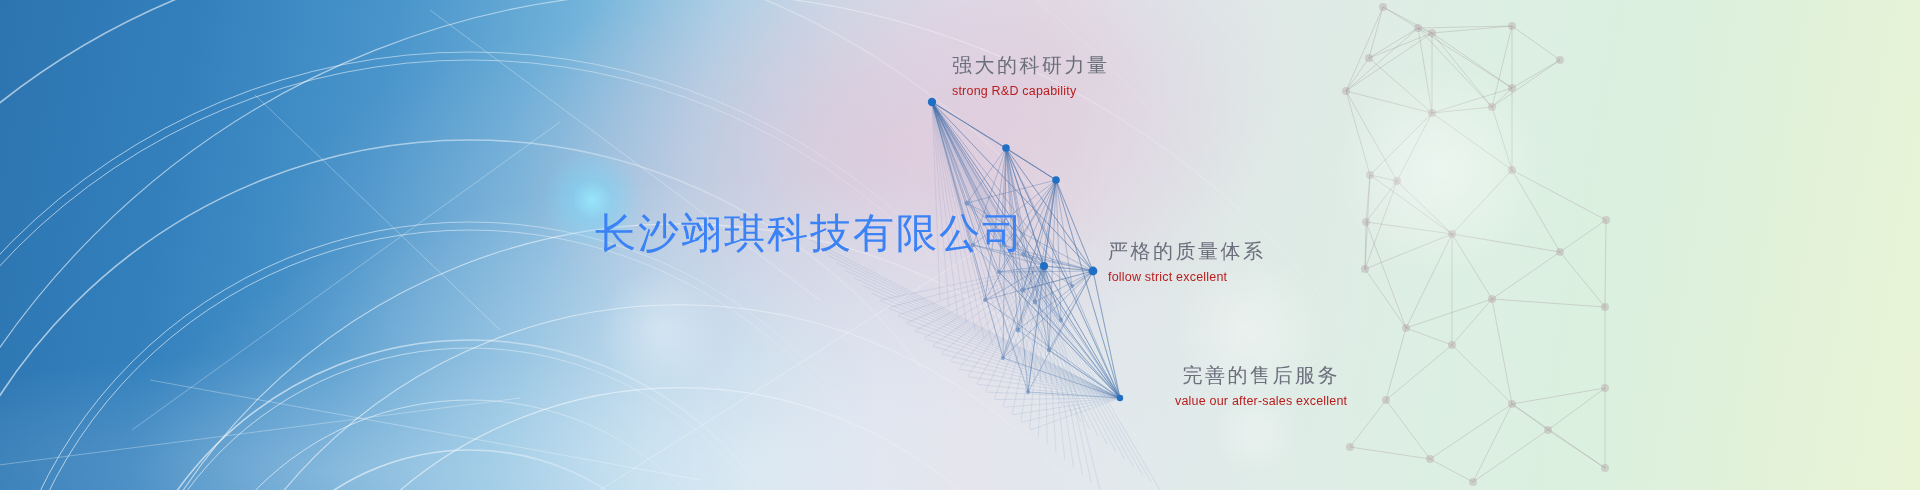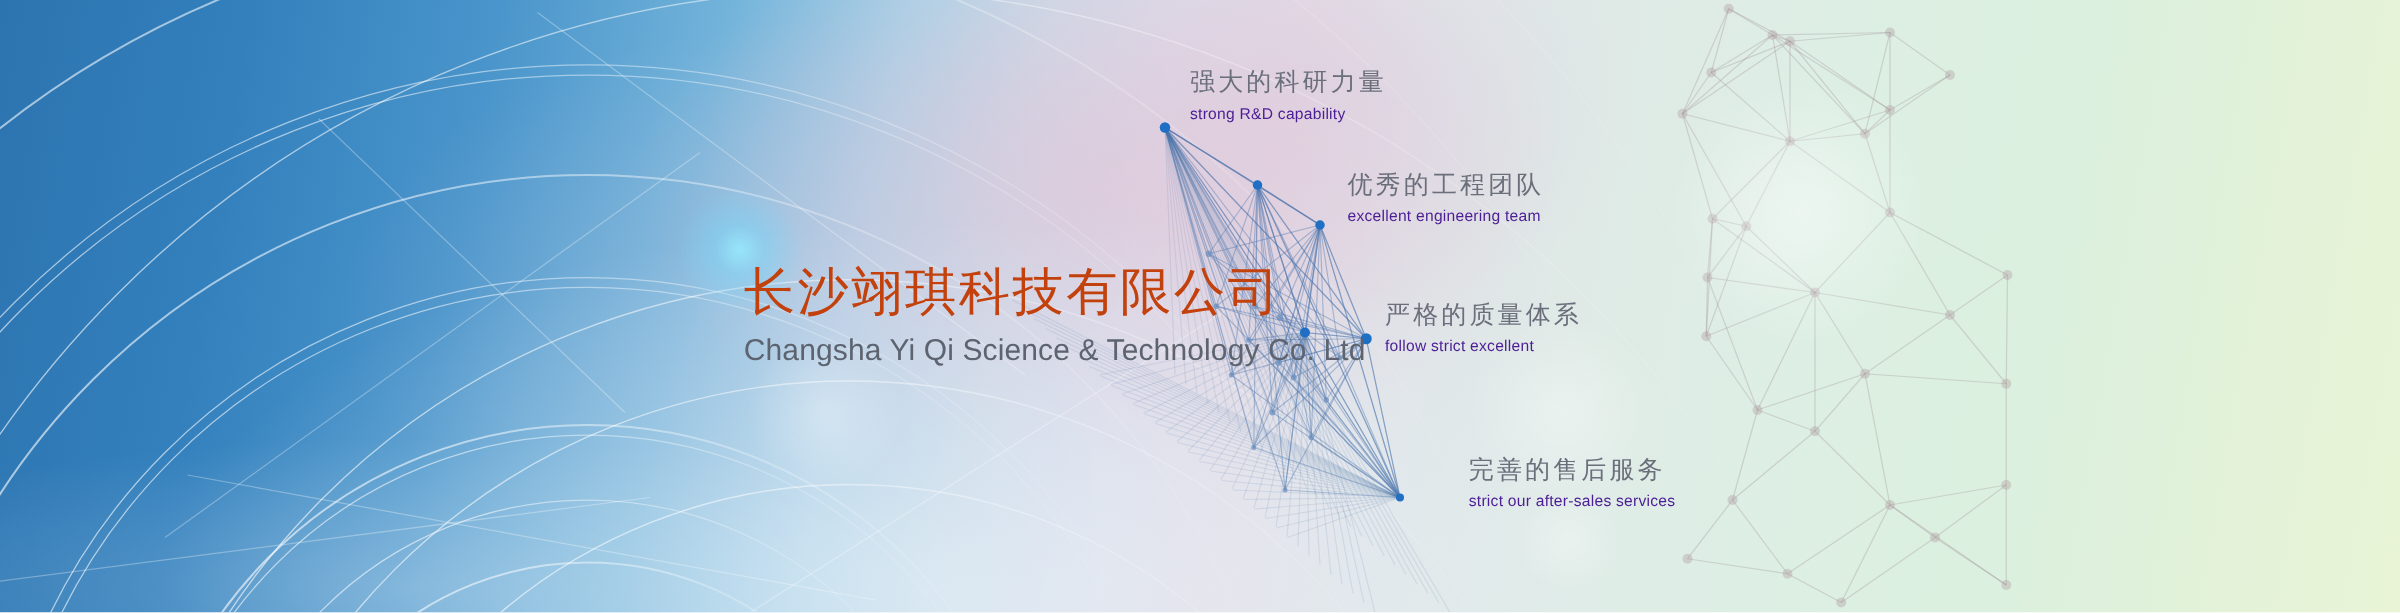--- a/index.html
+++ b/index.html
@@ -52,36 +52,37 @@
   
   #bg-wash{
     background:radial-gradient(ellipse 900px 420px at 760px 470px, rgba(232,243,250,.55) 0%, rgba(232,243,250,0) 70%);
   }
 
   svg.layer{pointer-events:none;}
 
   
   #company-block{position:absolute;left:595px;top:208px;}
   #title-cn{
-    font-size:41px;color:#c2410c;letter-spacing:2px;
+    font-size:41px;color:#3b82f6;letter-spacing:2px;
     font-family:"DejaVu Sans","Liberation Sans",sans-serif;
     white-space:nowrap;line-height:1.25;
   }
   #title-en{
     margin-top:8px;font-size:24px;color:#5d6470;letter-spacing:.1px;
     white-space:nowrap;
   }
 
   .feature{position:absolute;white-space:nowrap;}
   .feature .f-cn{
     font-size:20px;color:#6b6f7c;letter-spacing:2.5px;
     font-family:"DejaVu Sans","Liberation Sans",sans-serif;
+    text-align:center;
   }
   .feature .f-en{
-    margin-top:5px;font-size:12.5px;color:#4c1d95;letter-spacing:.2px;
+    margin-top:5px;font-size:12.5px;color:#b91c1c;letter-spacing:.2px;
   }
   #feature-0{left:952px;top:52px;}
   #feature-1{left:1078px;top:134px;}
   #feature-2{left:1108px;top:238px;}
   #feature-3{left:1143px;top:362px;margin-left:32px;}
 </style>
 </head>
 <body>
 
 <div id="stage">
@@ -466,33 +467,28 @@
         <circle cx="1028" cy="392" r="2" fill="#6f92c0" fill-opacity="0.75"></circle>
         <circle cx="1120" cy="398" r="3.2" fill="#1f6fc4" fill-opacity="1"></circle>
         <circle cx="985" cy="300" r="2" fill="#6f92c0" fill-opacity="0.75"></circle>
         <circle cx="999" cy="272" r="2.2" fill="#6f92c0" fill-opacity="0.75"></circle>
         <circle cx="1072" cy="286" r="2" fill="#6f92c0" fill-opacity="0.75"></circle>
       </g>
   </svg>
 
   <div id="company-block">
     <div id="title-cn">长沙翊琪科技有限公司</div>
-    <div id="title-en">Changsha Yi Qi Science &amp; Technology Co. Ltd</div>
   </div>
 
   <div class="feature" id="feature-0">
     <div class="f-cn">强大的科研力量</div>
     <div class="f-en">strong R&amp;D capability</div>
-  </div>
-  <div class="feature" id="feature-1">
-    <div class="f-cn">优秀的工程团队</div>
-    <div class="f-en">excellent engineering team</div>
   </div>
   <div class="feature" id="feature-2">
     <div class="f-cn">严格的质量体系</div>
     <div class="f-en">follow strict excellent</div>
   </div>
   <div class="feature" id="feature-3">
     <div class="f-cn">完善的售后服务</div>
-    <div class="f-en">strict our after-sales services</div>
+    <div class="f-en">value our after-sales excellent</div>
   </div>
 
 </div>
 
 </body></html>

